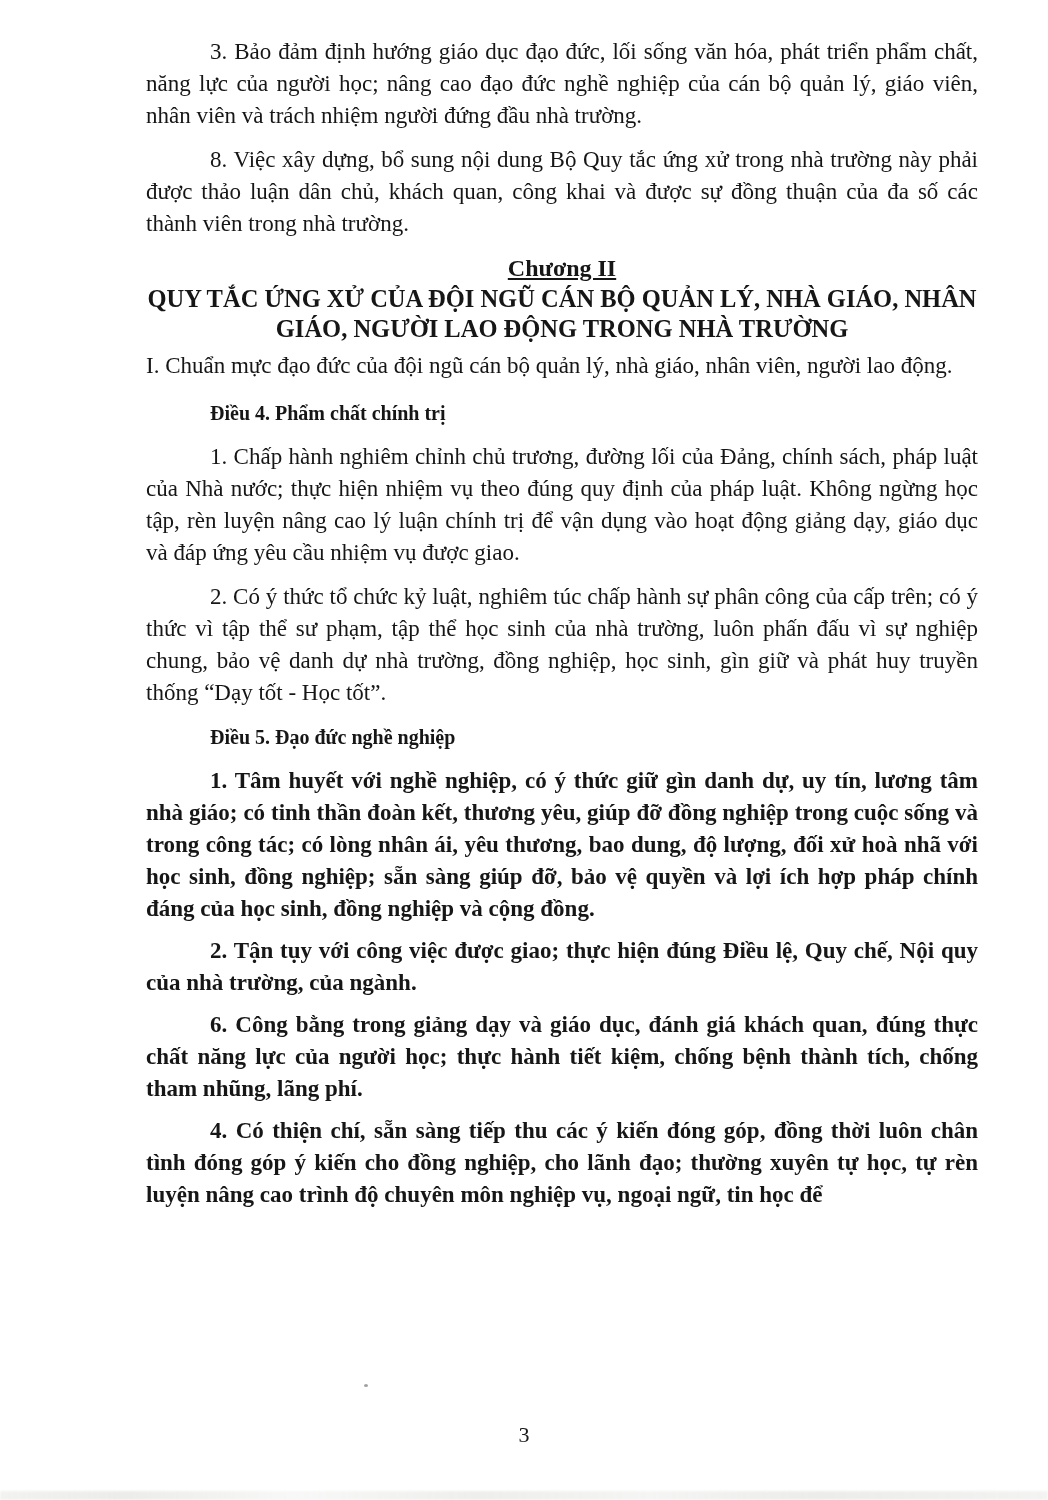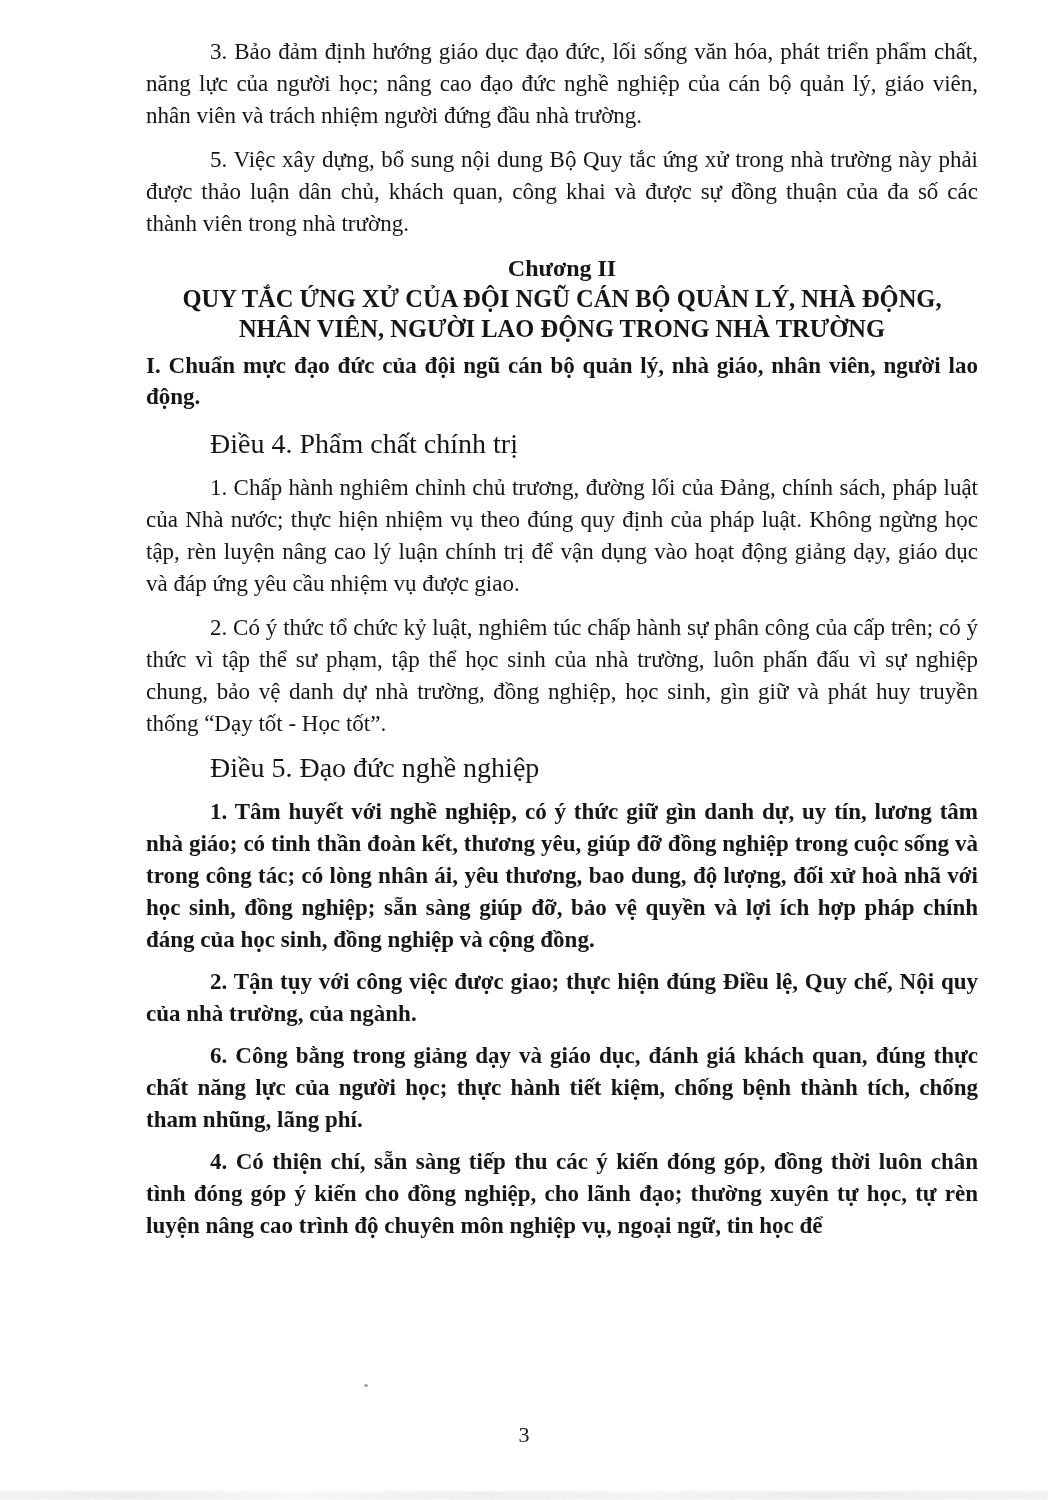--- a/index.html
+++ b/index.html
@@ -32,38 +32,39 @@
   .a5 .para {
     margin-bottom: 10px;
     font-weight: bold;
   }
   .chapter-label {
     font-weight: bold;
     font-size: 24px;
     text-align: center;
     margin: 10px 0 0 0;
     line-height: 32px;
+    text-decoration: underline;
   }
   .chapter-title {
     font-weight: bold;
     font-size: 24.5px;
     text-align: center;
     line-height: 30px;
     margin: 0 0 0 0;
   }
   .section-heading {
-    font-weight: bold;
+    font-weight: normal;
     font-size: 23px;
     line-height: 31px;
     text-align: justify;
     margin: 6px 0 16px 0;
   }
   .article-heading {
-    font-weight: normal;
-    font-size: 28px;
+    font-weight: bold;
+    font-size: 20px;
     line-height: 32px;
     text-indent: 64px;
     margin: 8px 0 12px 0;
   }
   .article-heading.second {
   }
   .page-number {
     position: absolute;
     left: 0;
     width: 1048px;
@@ -100,24 +101,24 @@
     opacity: 0.65;
   }
 </style>
 </head>
 <body>
 
 <div class="page">
   <div class="content">
 
     <p class="para">3. Bảo đảm định hướng giáo dục đạo đức, lối sống văn hóa, phát triển phẩm chất, năng lực của người học; nâng cao đạo đức nghề nghiệp của cán bộ quản lý, giáo viên, nhân viên và trách nhiệm người đứng đầu nhà trường.</p>
-    <p class="para">5. Việc xây dựng, bổ sung nội dung Bộ Quy tắc ứng xử trong nhà trường này phải được thảo luận dân chủ, khách quan, công khai và được sự đồng thuận của đa số các thành viên trong nhà trường.</p>
+    <p class="para">8. Việc xây dựng, bổ sung nội dung Bộ Quy tắc ứng xử trong nhà trường này phải được thảo luận dân chủ, khách quan, công khai và được sự đồng thuận của đa số các thành viên trong nhà trường.</p>
 
     <div class="chapter-label">Chương II</div>
-    <div class="chapter-title">QUY TẮC ỨNG XỬ CỦA ĐỘI NGŨ CÁN BỘ QUẢN LÝ, NHÀ ĐỘNG, NHÂN VIÊN, NGƯỜI LAO ĐỘNG TRONG NHÀ TRƯỜNG</div>
+    <div class="chapter-title">QUY TẮC ỨNG XỬ CỦA ĐỘI NGŨ CÁN BỘ QUẢN LÝ, NHÀ GIÁO, NHÂN GIÁO, NGƯỜI LAO ĐỘNG TRONG NHÀ TRƯỜNG</div>
 
     <div class="section-heading">I. Chuẩn mực đạo đức của đội ngũ cán bộ quản lý, nhà giáo, nhân viên, người lao động.</div>
 
     <div class="article-heading">Điều 4. Phẩm chất chính trị</div>
 
     <div class="a4">
       <p class="para">1. Chấp hành nghiêm chỉnh chủ trương, đường lối của Đảng, chính sách, pháp luật của Nhà nước; thực hiện nhiệm vụ theo đúng quy định của pháp luật. Không ngừng học tập, rèn luyện nâng cao lý luận chính trị để vận dụng vào hoạt động giảng dạy, giáo dục và đáp ứng yêu cầu nhiệm vụ được giao.</p>
       <p class="para">2. Có ý thức tổ chức kỷ luật, nghiêm túc chấp hành sự phân công của cấp trên; có ý thức vì tập thể sư phạm, tập thể học sinh của nhà trường, luôn phấn đấu vì sự nghiệp chung, bảo vệ danh dự nhà trường, đồng nghiệp, học sinh, gìn giữ và phát huy truyền thống “Dạy tốt - Học tốt”.</p>
     </div>
 

